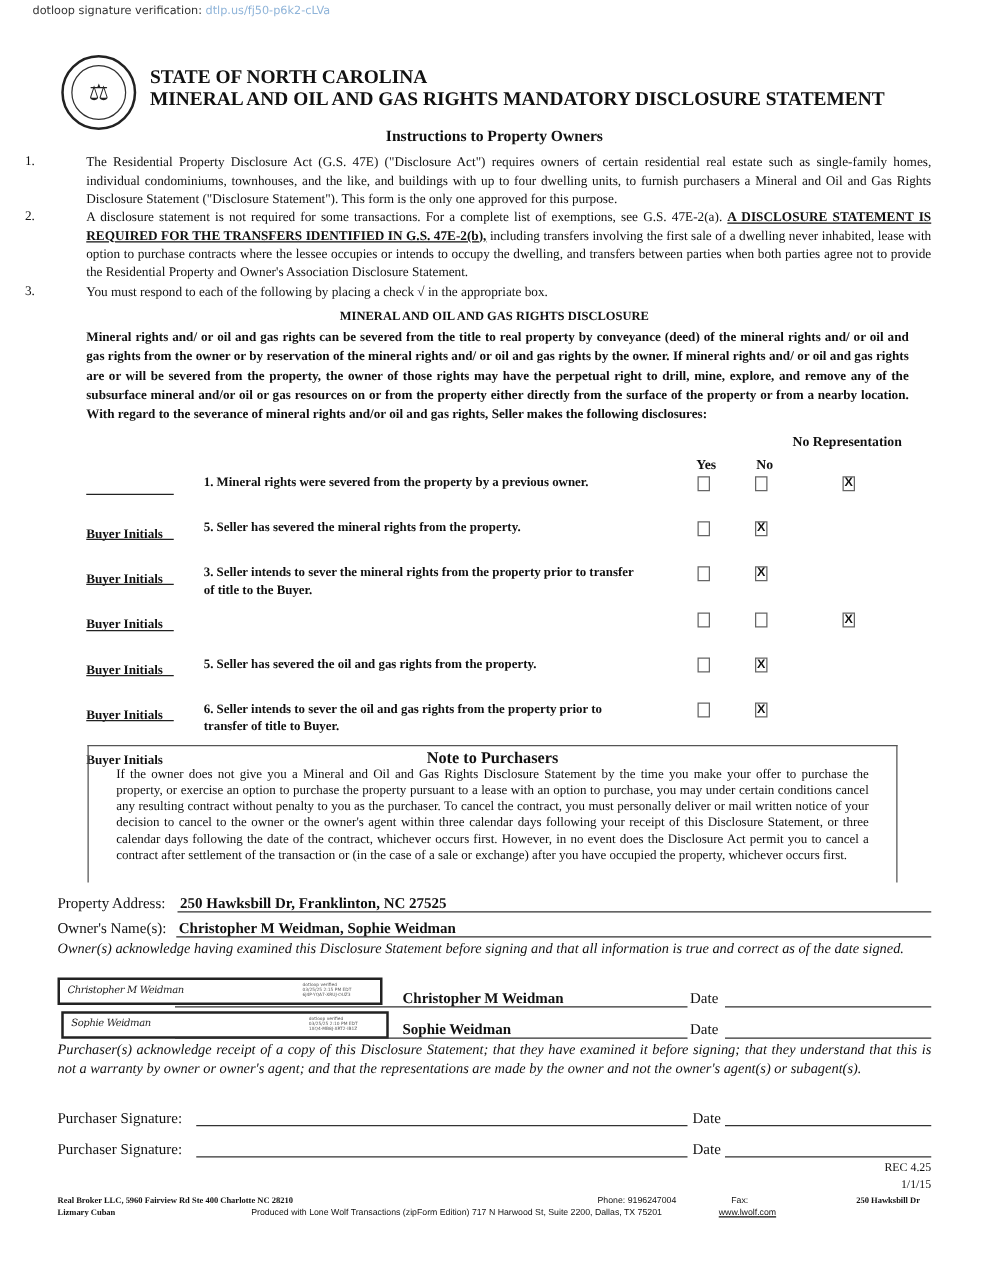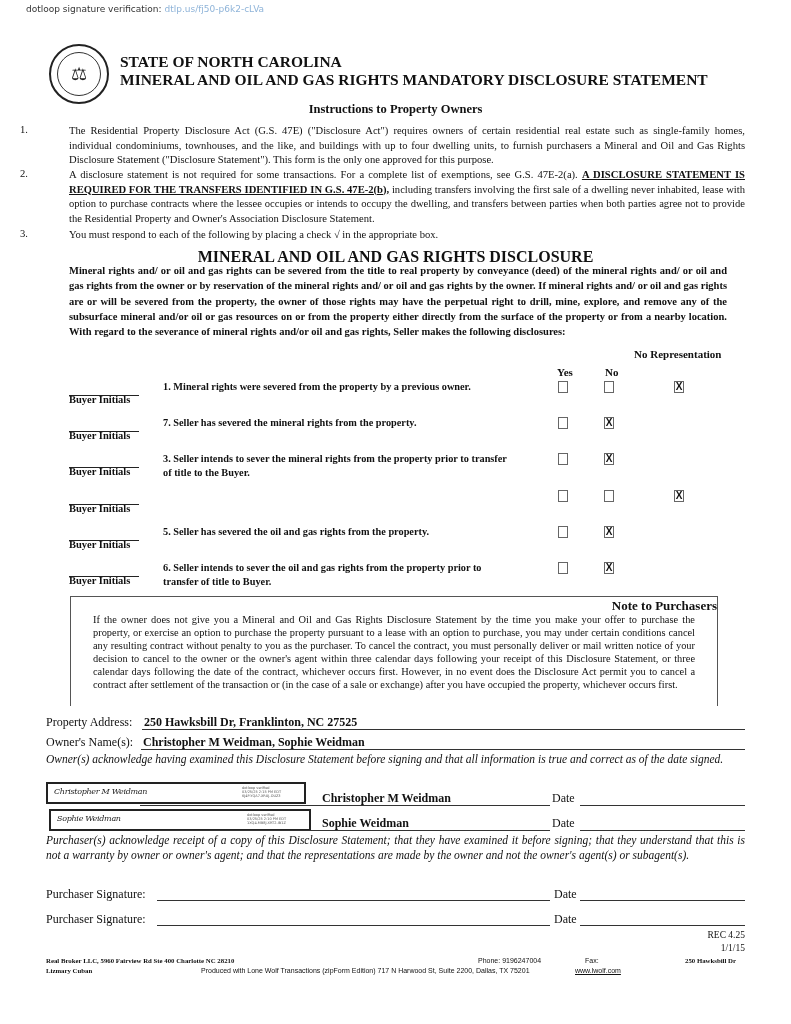--- a/index.html
+++ b/index.html
@@ -13,32 +13,32 @@
   .seal .inner { position: absolute; left: 6px; top: 6px; right: 6px; bottom: 6px;
                  border-radius: 50%; border: 1px solid #333; }
   .seal .figs { position: absolute; left: 14px; top: 14px; width: 28px; height: 28px;
                 font-size: 18px; line-height: 28px; text-align: center; color: #222; }
   .title { left: 120px; top: 53px; font-weight: bold; font-size: 15.5px; line-height: 18px; }
   .sect-h { left: 0; width: 791px; text-align: center; font-weight: bold; font-size: 12.5px; }
   .para { font-size: 10.6px; line-height: 14.5px; text-align: justify; }
   .num { font-size: 10.6px; }
   .bold { font-weight: bold; }
   .u { text-decoration: underline; }
-  .disc-h { font-weight: bold; font-size: 16px; left: 0; width: 791px; text-align: center; }
+  .disc-h { font-weight: bold; font-size: 10px; left: 0; width: 791px; text-align: center; }
   .disc-p { left: 69px; width: 658px; font-weight: bold; font-size: 10.5px; line-height: 15.3px; text-align: justify; }
   .colh { font-weight: bold; font-size: 11px; }
   .row { position: absolute; left: 0; width: 791px; height: 36px; }
   .init-line { position: absolute; left: 69px; width: 70px; border-top: 1px solid #222; }
-  .init-label { position: absolute; left: 69px; font-weight: bold; font-size: 10.5px; }
+  .init-label { position: absolute; left: 69px; font-weight: bold; font-size: 10.5px; margin-top: 28px; }
   .q { position: absolute; left: 163px; width: 360px; font-weight: bold; font-size: 10.3px; line-height: 14px; }
   .cb { position: absolute; width: 10px; height: 12px; border: 1px solid #666; box-sizing: border-box;
         font-family: "Liberation Sans", sans-serif; font-weight: bold; font-size: 10px; line-height: 10px;
         text-align: center; color: #111; }
   .note-box { left: 70px; top: 596px; width: 648px; height: 110px; border: 1px solid #555; border-bottom: none; box-sizing: border-box; }
-  .note-title { position: absolute; left: 0; width: 100%; top: 1px; text-align: right; font-weight: bold; font-size: 13px; }
+  .note-title { position: absolute; left: 0; width: 100%; top: 1px; text-align: center; font-weight: bold; font-size: 13px; }
   .note-text { position: absolute; left: 22px; right: 22px; top: 16px; font-size: 10.4px; line-height: 13px; text-align: justify; }
   .field-label { font-size: 12px; }
   .field-val { font-weight: bold; font-size: 12px; }
   .uline { position: absolute; border-top: 1px solid #333; }
   .ital { font-style: italic; font-size: 11.5px; line-height: 14.5px; text-align: justify; }
   .sigbox { position: absolute; border: 2px solid #222; box-sizing: border-box; background: #fff; }
   .sig-script { position: absolute; left: 6px; top: 3px; font-family: "DejaVu Serif", serif; font-style: italic; font-size: 8px; color: #222; letter-spacing: -0.3px; }
   .sig-meta { position: absolute; right: 18px; top: 2px; font-family: "DejaVu Sans", sans-serif; font-size: 3.5px; line-height: 4px; color: #555; width: 44px; }
   .signer { position: absolute; font-weight: bold; font-size: 12px; }
   .date-label { position: absolute; font-size: 12px; }
@@ -87,21 +87,21 @@
   <div class="init-label" style="top:16px;">Buyer Initials</div>
   <div class="q" style="top:2px;">1. Mineral rights were severed from the property by a previous owner.</div>
   <div class="cb" style="left:558px; top:3px;"></div>
   <div class="cb" style="left:604px; top:3px;"></div>
   <div class="cb" style="left:674px; top:3px;">X</div>
 </div>
 
 <div class="row" style="top:414px;">
   <div class="init-line" style="top:17px;"></div>
   <div class="init-label" style="top:16px;">Buyer Initials</div>
-  <div class="q" style="top:2px;">7. Seller has severed the mineral rights from the property.</div>
+  <div class="q" style="top:2px;">5. Seller has severed the mineral rights from the property.</div>
   <div class="cb" style="left:558px; top:3px;"></div>
   <div class="cb" style="left:604px; top:3px;">X</div>
 </div>
 
 <div class="row" style="top:450px;">
   <div class="init-line" style="top:17px;"></div>
   <div class="init-label" style="top:16px;">Buyer Initials</div>
   <div class="q" style="top:2px; width:350px;">3. Seller intends to sever the mineral rights from the property prior to transfer of title to the Buyer.</div>
   <div class="cb" style="left:558px; top:3px;"></div>
   <div class="cb" style="left:604px; top:3px;">X</div>

